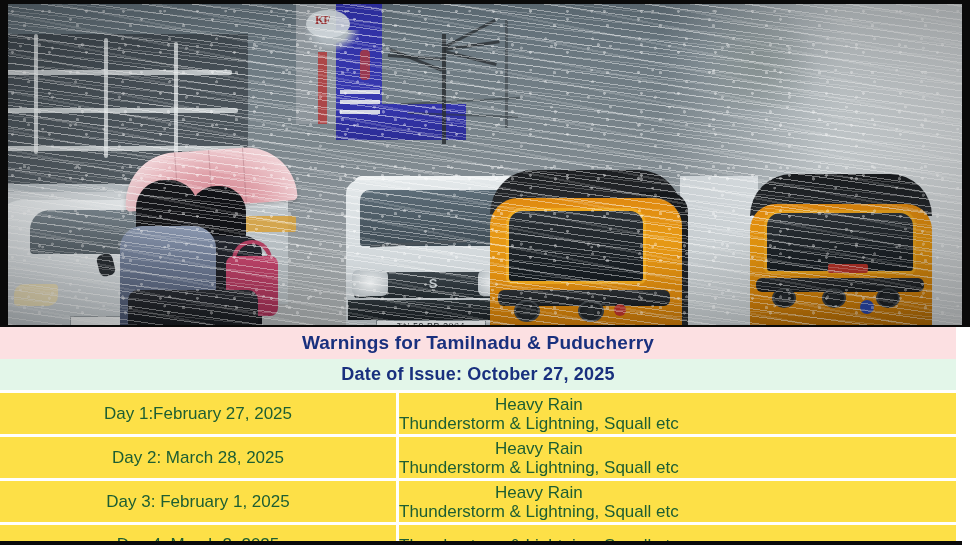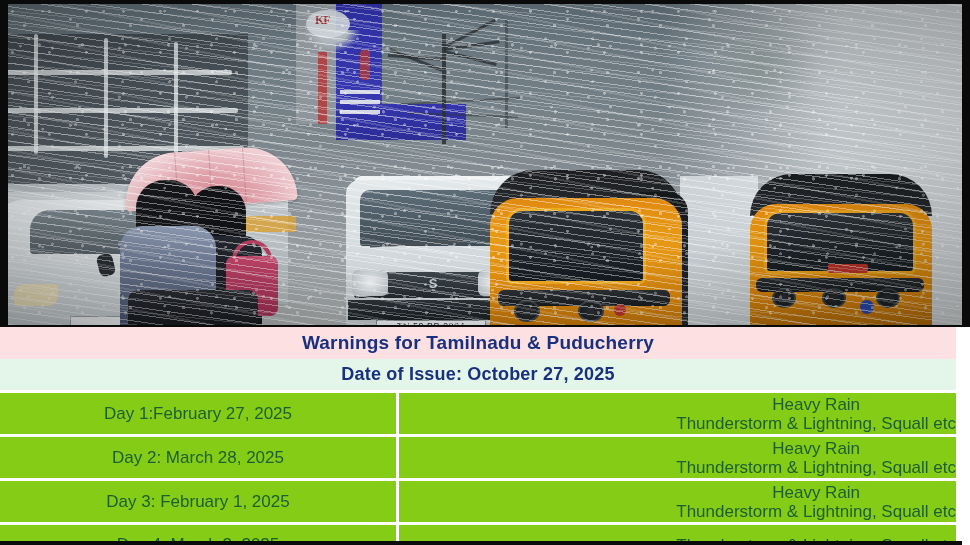--- a/index.html
+++ b/index.html
@@ -184,25 +184,25 @@
 
   
   .panel{ position:absolute; left:0; top:327px; width:956px; }
   .band{ width:100%; text-align:center; font-weight:bold; color:#19307e;
          letter-spacing:.2px; }
   .band-title{ background:#fce0e2; height:32px; line-height:32px; font-size:19px; }
   .band-date{ background:#e3f6e9; height:31px; line-height:31px; font-size:18px; }
 
   .grid{ width:100%; background:#ffffff; }
   .row{ display:flex; width:100%; background:#ffffff; }
-  .cell{ background:#84cc16; color:#1d5e33; font-size:17px; text-align:center;
+  .cell{ background:#fde047; color:#1d5e33; font-size:17px; text-align:center;
          position:relative; }
   .c-left{ width:396px; margin-right:3px; display:flex; align-items:center;
            justify-content:center; }
-  .c-right{ flex:1 1 auto; display:flex; align-items:center; justify-content:flex-end; }
+  .c-right{ flex:1 1 auto; display:flex; align-items:center; justify-content:flex-start; }
   .r-tall{ height:41px; }
   .r-short{ height:40px; }
   .two-line{ line-height:19px; white-space:nowrap; }
   .sep{ height:3px; background:#ffffff; width:100%; }
 
   .black-left{ position:absolute; left:0; top:327px; width:8px; height:218px; background:#0b0b0b;}
   .black-bottom{ position:absolute; left:0; top:541px; width:962px; height:4px; background:#0b0b0b;}
   .right-white{ position:absolute; left:956px; top:327px; width:14px; height:218px; background:#fff;}
 </style>
 </head>

